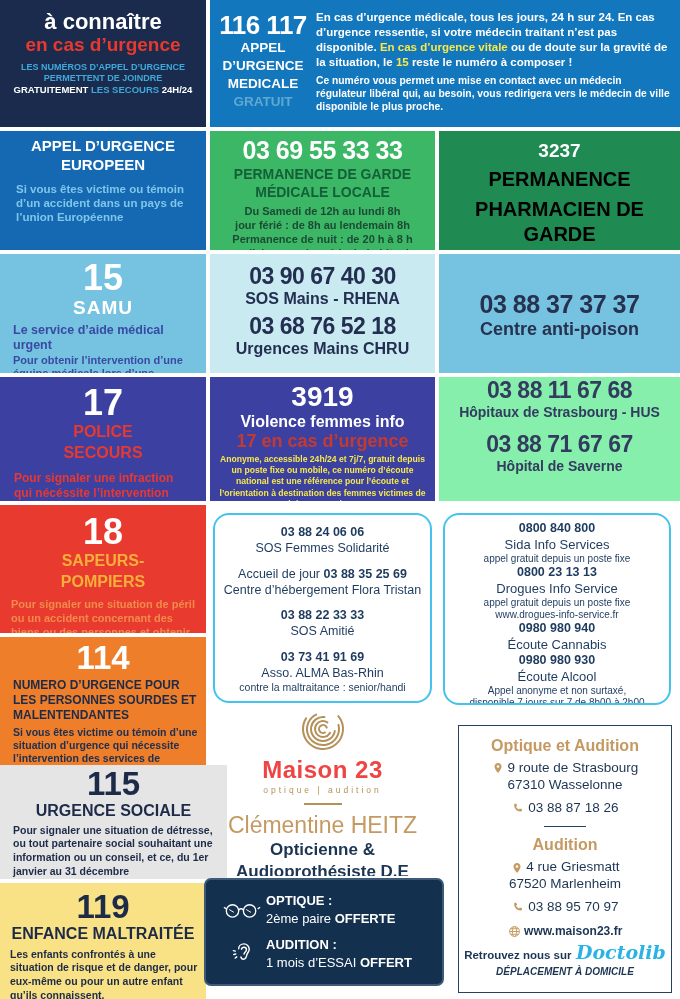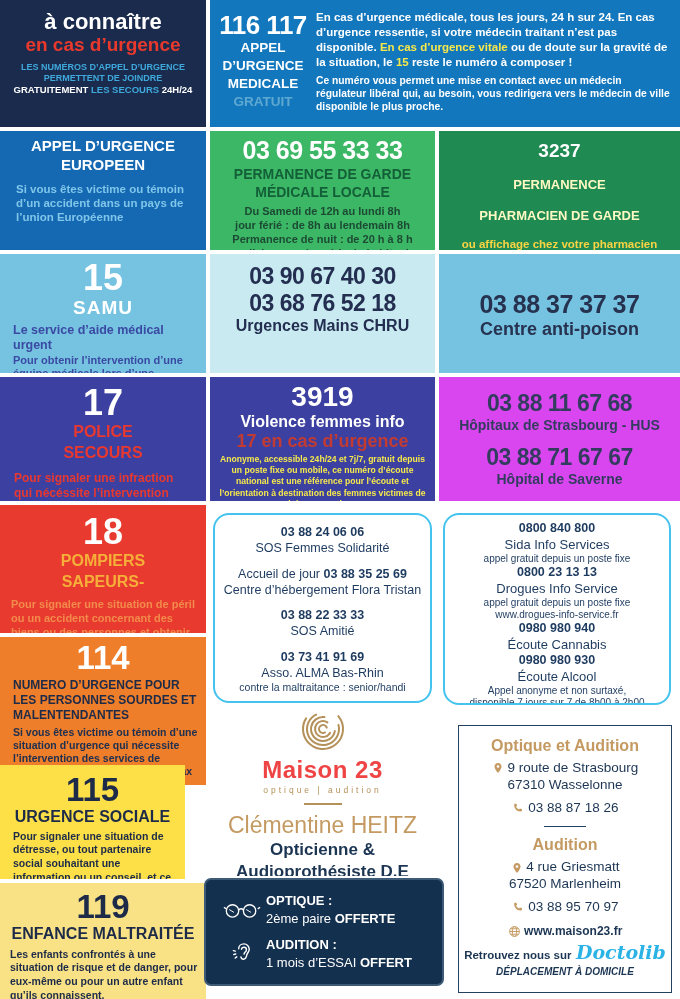--- a/index.html
+++ b/index.html
@@ -26,21 +26,21 @@
   #c112{left:0;top:131px;width:206px;height:119px;background:#1568b2;padding-top:6px;}
   .bignum{font-size:36px;font-weight:800;color:#fff;line-height:1.05;}
   #c112 .h{font-size:15px;font-weight:800;color:#fff;line-height:1.25;}
   #c112 .body{font-size:11.5px;font-weight:700;color:#7fc6ea;line-height:1.25;text-align:left;padding:7px 14px 0 16px;}
   #garde{left:210px;top:131px;width:225px;height:119px;background:#3cb765;padding-top:5px;}
   #garde .num{font-size:25px;font-weight:800;color:#fff;letter-spacing:-.5px;}
   #garde .h{font-size:14px;font-weight:800;color:#136038;line-height:1.2;margin-top:1px;}
   #garde .body{font-size:11px;font-weight:700;color:#1c4a34;line-height:1.28;margin-top:3px;}
   #phar{left:439px;top:131px;width:241px;height:119px;background:#1f8b52;padding-top:9px;}
   #phar .num{font-size:19px;font-weight:800;color:#fff;}
-  #phar .h{font-size:13px;font-weight:800;color:#fef9c3;line-height:1.25;margin-top:15px;}
+  #phar .h{font-size:20px;font-weight:800;color:#000000;line-height:1.25;margin-top:5px;}
   #phar .yl{font-size:11.5px;font-weight:700;color:#fbd343;line-height:1.4;margin-top:11px;}
   
   #samu{left:0;top:254px;width:206px;height:119px;background:#75c3e1;padding-top:5px;}
   #samu .t{font-size:19px;font-weight:800;color:#fff;letter-spacing:1px;}
   #samu .lead{font-size:12.5px;font-weight:800;color:#3a4aa3;text-align:left;padding:4px 10px 0 13px;line-height:1.2;}
   #samu .body{font-size:11px;font-weight:700;color:#3a4aa3;text-align:left;padding:1px 10px 0 13px;line-height:1.22;}
   #mains{left:210px;top:254px;width:225px;height:119px;background:#c8eaf0;color:#232e51;padding-top:9px;}
   #mains .n{font-size:23px;font-weight:800;letter-spacing:-.5px;}
   #mains .t{font-size:16px;font-weight:800;margin-bottom:5px;}
   #poison{left:439px;top:254px;width:241px;height:119px;background:#75c3e1;color:#26324f;padding-top:36px;}
@@ -48,32 +48,32 @@
   #poison .t{font-size:18px;font-weight:800;}
   
   #police{left:0;top:377px;width:206px;height:124px;background:#3c40a0;padding-top:7px;}
   #police .h{font-size:16px;font-weight:800;color:#e8382f;line-height:1.3;}
   #police .body{font-size:12px;font-weight:700;color:#e8382f;text-align:left;padding:8px 12px 0 14px;line-height:1.25;}
   #viol{left:210px;top:377px;width:225px;height:124px;background:#3c40a0;padding-top:4px;}
   #viol .num{font-size:28px;font-weight:800;color:#fff;}
   #viol .t{font-size:16px;font-weight:700;color:#fff;}
   #viol .urg{font-size:18px;font-weight:800;color:#c23b32;}
   #viol .note{font-size:8.6px;font-weight:700;color:#f6e94b;line-height:1.3;margin-top:2px;padding:0 4px;}
-  #hop{left:439px;top:377px;width:241px;height:124px;background:#d946ef;color:#333c5f;padding-top:13px;}
+  #hop{left:439px;top:377px;width:241px;height:124px;background:#86efac;color:#333c5f;}
   #hop .n{font-size:23px;font-weight:800;letter-spacing:-.5px;}
   #hop .t{font-size:14px;font-weight:700;margin-bottom:11px;}
   
   #pomp{left:0;top:505px;width:206px;height:128px;background:#e83a2e;padding-top:8px;}
   #pomp .h{font-size:16px;font-weight:800;color:#f6b03a;line-height:1.3;}
   #pomp .body{font-size:11px;font-weight:700;color:#f28b4b;text-align:left;padding:6px 8px 0 11px;line-height:1.25;}
   #sourds{left:0;top:637px;width:206px;height:148px;background:#ee7e2a;padding-top:3px;}
   #sourds .num{font-size:33px;font-weight:800;color:#fff;line-height:1.1;}
   #sourds .h{font-size:12px;font-weight:700;color:#1d2b49;text-align:left;padding:2px 8px 0 13px;line-height:1.25;}
   #sourds .body{font-size:10.5px;font-weight:700;color:#203050;text-align:left;padding:3px 8px 0 13px;line-height:1.22;}
-  #soc{left:0;top:765px;width:185px;height:114px;background:#fde047;padding-top:8px;color:#1d2b49;}
+  #soc{left:0;top:765px;width:227px;height:114px;background:#e5e5e5;padding-top:2px;color:#1d2b49;}
   #soc .num{font-size:33px;font-weight:800;line-height:1.05;}
   #soc .h{font-size:16px;font-weight:800;}
   #soc .body{font-size:10.5px;font-weight:700;text-align:left;padding:4px 10px 0 13px;line-height:1.3;}
   #enf{left:0;top:883px;width:206px;height:116px;background:#f9e285;padding-top:7px;color:#1d2b49;}
   #enf .num{font-size:33px;font-weight:800;line-height:1.05;}
   #enf .h{font-size:16px;font-weight:800;}
   #enf .body{font-size:10.5px;font-weight:700;text-align:left;padding:5px 6px 0 10px;line-height:1.3;}
   
   .wbox{background:#fff;border:2.5px solid #45c3ef;border-radius:16px;color:#1d3a5f;padding-top:9px;}
   #bsos{left:213px;top:513px;width:219px;height:190px;}
@@ -176,20 +176,21 @@
 
   <section class="cell tc" id="samu">
     <div class="bignum">15</div>
     <div class="t">SAMU</div>
     <div class="lead">Le service d’aide médical urgent</div>
     <div class="body">Pour obtenir l’intervention d’une équipe médicale lors d’une situation de détresse vitale, ainsi que pour être redirigé vers un organisme de permanence de soins</div>
   </section>
 
   <section class="cell tc" id="mains">
     <div class="n">03 90 67 40 30</div>
+    <div class="t">SOS Mains - RHENA</div>
     <div class="n">03 68 76 52 18</div>
     <div class="t">Urgences Mains CHRU</div>
   </section>
 
   <section class="cell tc" id="poison">
     <div class="n">03 88 37 37 37</div>
     <div class="t">Centre anti-poison</div>
   </section>
 
   <section class="cell tc" id="police">
@@ -208,22 +209,22 @@
 
   <section class="cell tc" id="hop">
     <div class="n">03 88 11 67 68</div>
     <div class="t">Hôpitaux de Strasbourg - HUS</div>
     <div class="n">03 88 71 67 67</div>
     <div class="t">Hôpital de Saverne</div>
   </section>
 
   <section class="cell tc" id="pomp">
     <div class="bignum">18</div>
+    <div class="h">SAPEURS-</div>
     <div class="h">POMPIERS</div>
-    <div class="h">SAPEURS-</div>
     <div class="body">Pour signaler une situation de péril ou un accident concernant des biens ou des personnes et obtenir une intervention rapide</div>
   </section>
 
   <section class="cell tc wbox" id="bsos">
     <div class="itm">
       <div class="num">03 88 24 06 06</div>
       <div class="nm">SOS Femmes Solidarité</div>
     </div>
     <div class="itm">
       <div class="nm"><span>Accueil de jour </span><span class="num inl">03 88 35 25 69</span></div>

